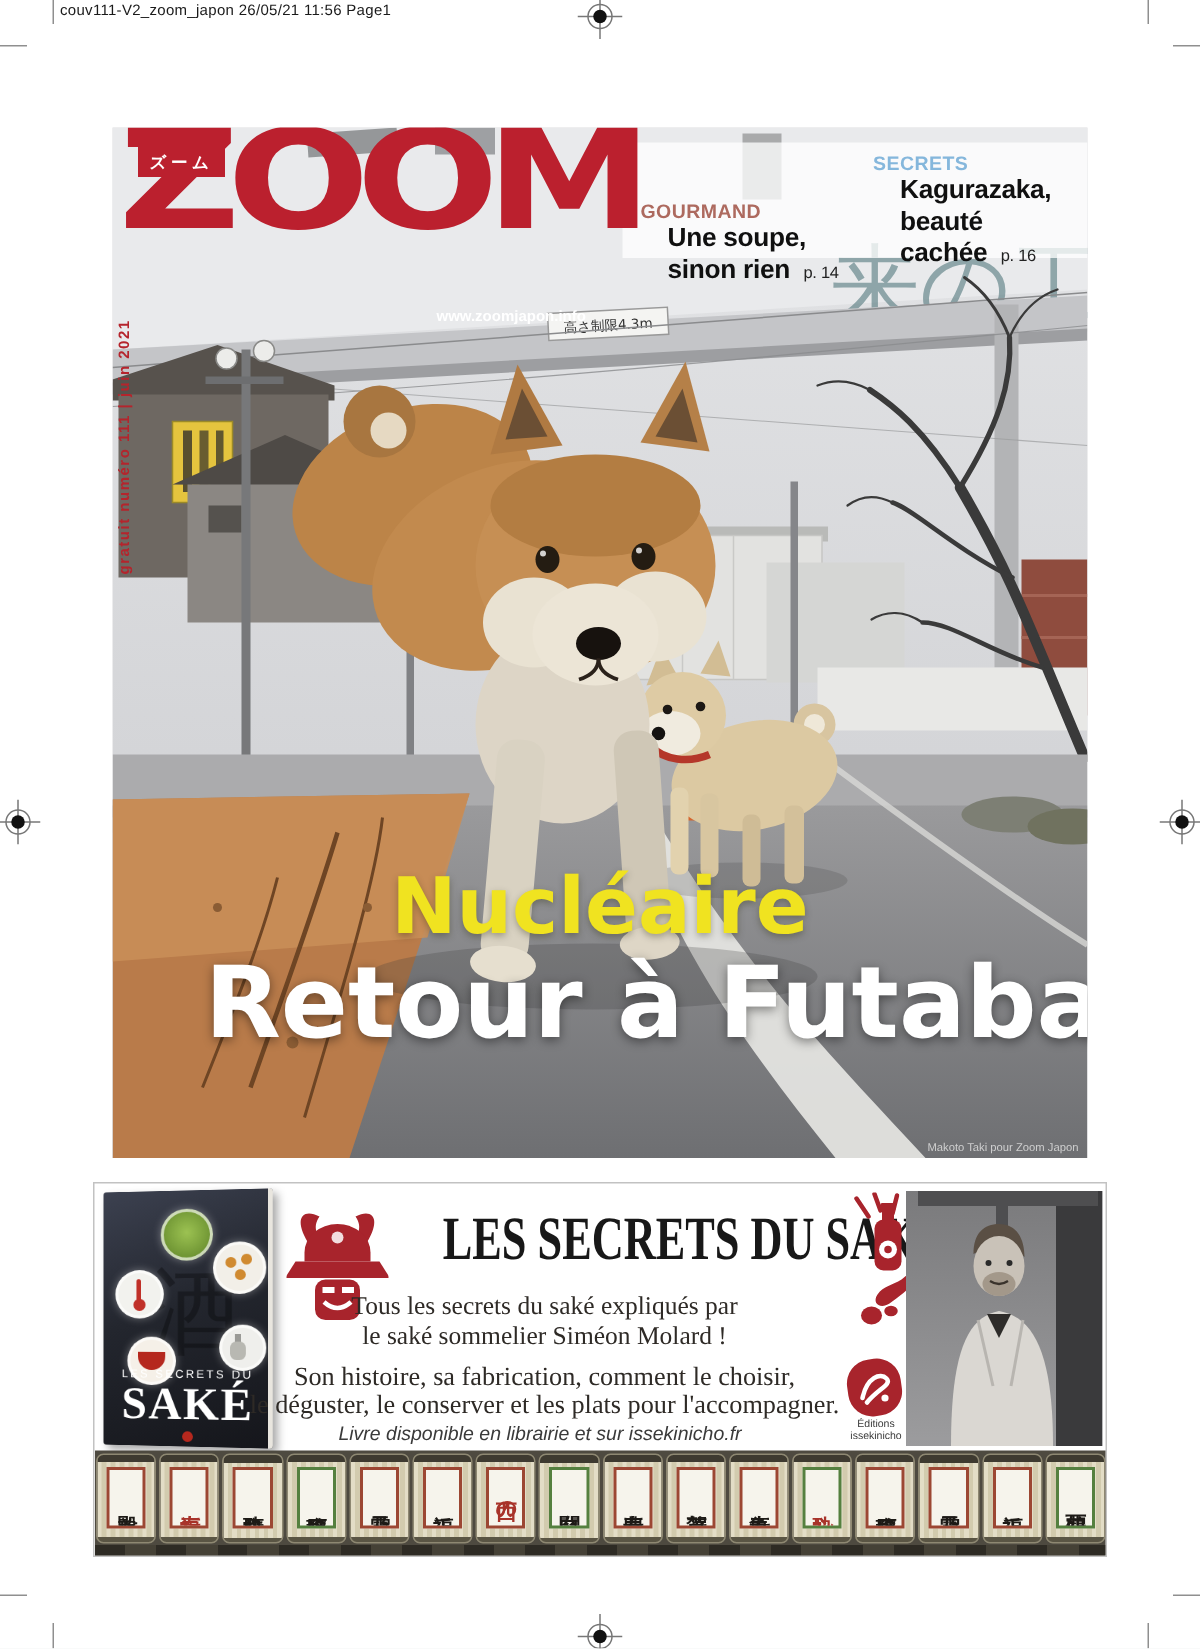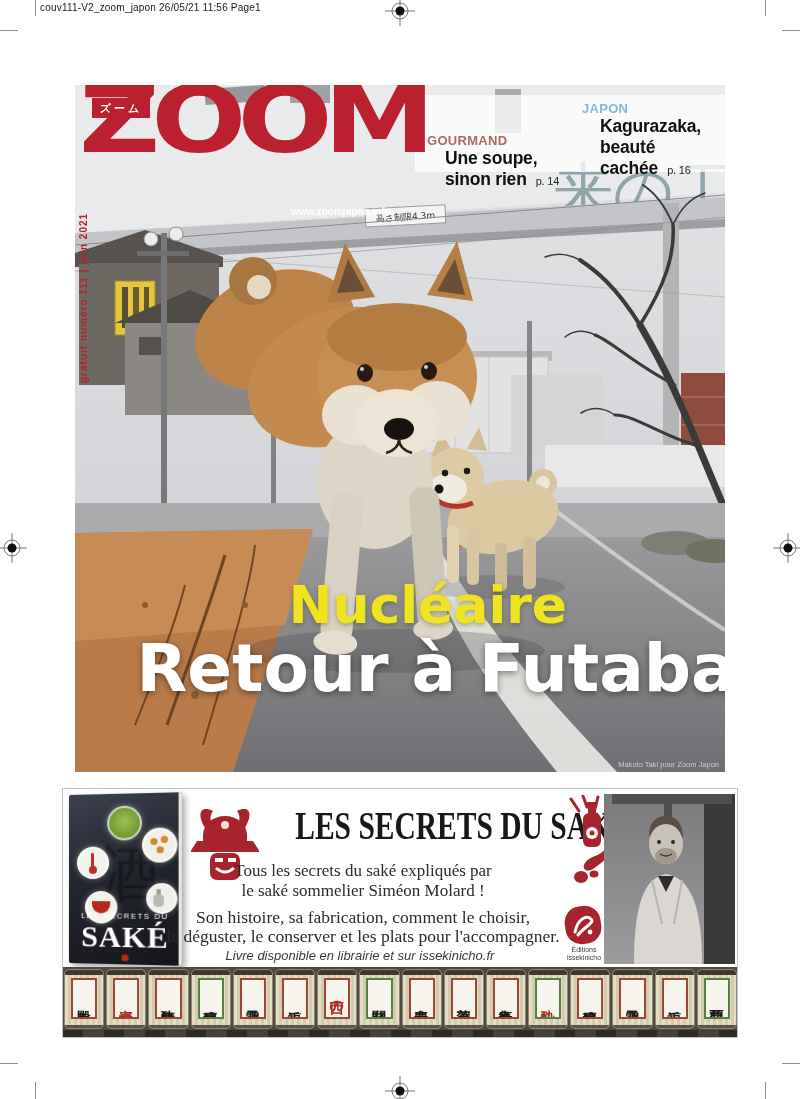--- a/index.html
+++ b/index.html
@@ -32,21 +32,21 @@
 
   .teaser-band{left:340px;top:10px;width:310px;height:77px;background:rgba(255,255,255,.76);
          display:flex;z-index:5;}
   .teaser{width:155px;padding:6px 0 0 12px;box-sizing:border-box;}
   .teaser .cat{font-size:13px;font-weight:bold;letter-spacing:.3px;}
   .teaser .tl{font-size:17.5px;font-weight:bold;color:#101010;line-height:21px;letter-spacing:-.2px;margin-left:18px;}
   .teaser .pg{font-size:11px;font-weight:normal;color:#222;margin-left:9px;}
 
   .kicker{left:0;top:494px;width:650px;text-align:center;font-family:"DejaVu Sans",sans-serif;
           font-weight:bold;font-size:52px;line-height:1;z-index:5;
-          text-shadow:0 2px 5px rgba(40,40,10,.35);padding-left:28px;}
+          text-shadow:0 2px 5px rgba(40,40,10,.35);}
   .cover-title{left:0;top:551px;width:650px;text-align:center;color:#fff;
           font-family:"DejaVu Sans",sans-serif;font-weight:bold;font-size:66px;line-height:1;
           z-index:5;text-shadow:0 2px 7px rgba(0,0,0,.45);margin-left:36px;}
   .credit{right:6px;top:675px;font-size:7.5px;color:#d9d9d9;opacity:.9;z-index:5;margin-left:29px;}
 
   
   #ad{left:62px;top:788px;width:676px;height:250px;background:#fff;border:1px solid #c2c2c2;
       box-sizing:border-box;}
   .book{left:6px;top:6px;width:110px;height:168px;background:linear-gradient(160deg,#3c4150 0%,#23262e 45%,#15161b 100%);
       border-radius:2px;transform:perspective(420px) rotateY(-7deg);transform-origin:left center;
@@ -288,21 +288,21 @@
 
     <div class="abs spine">gratuit numéro 111 | juin 2021</div>
 
     <div class="abs teaser-band">
       <div class="teaser">
         <div class="cat" style="color: rgb(173, 106, 95); margin-top: 32px;">GOURMAND</div>
         <div class="tl">Une soupe,</div>
         <div class="tl"><span>sinon rien</span><span class="pg">p. 14</span></div>
       </div>
       <div class="teaser">
-        <div class="cat" style="color: rgb(133, 183, 220);">JAPON</div>
+        <div class="cat" style="color: rgb(133, 183, 220);">SECRETS</div>
         <div class="tl">Kagurazaka,</div>
         <div class="tl"><span>beauté cachée</span><span class="pg">p. 16</span></div>
       </div>
     </div>
 
     <div class="abs kicker" style="color: rgb(240, 227, 32);">Nucléaire</div>
     <div class="abs cover-title">Retour à Futaba</div>
     <div class="abs credit">Makoto Taki pour Zoom Japon</div>
   </div>
 

